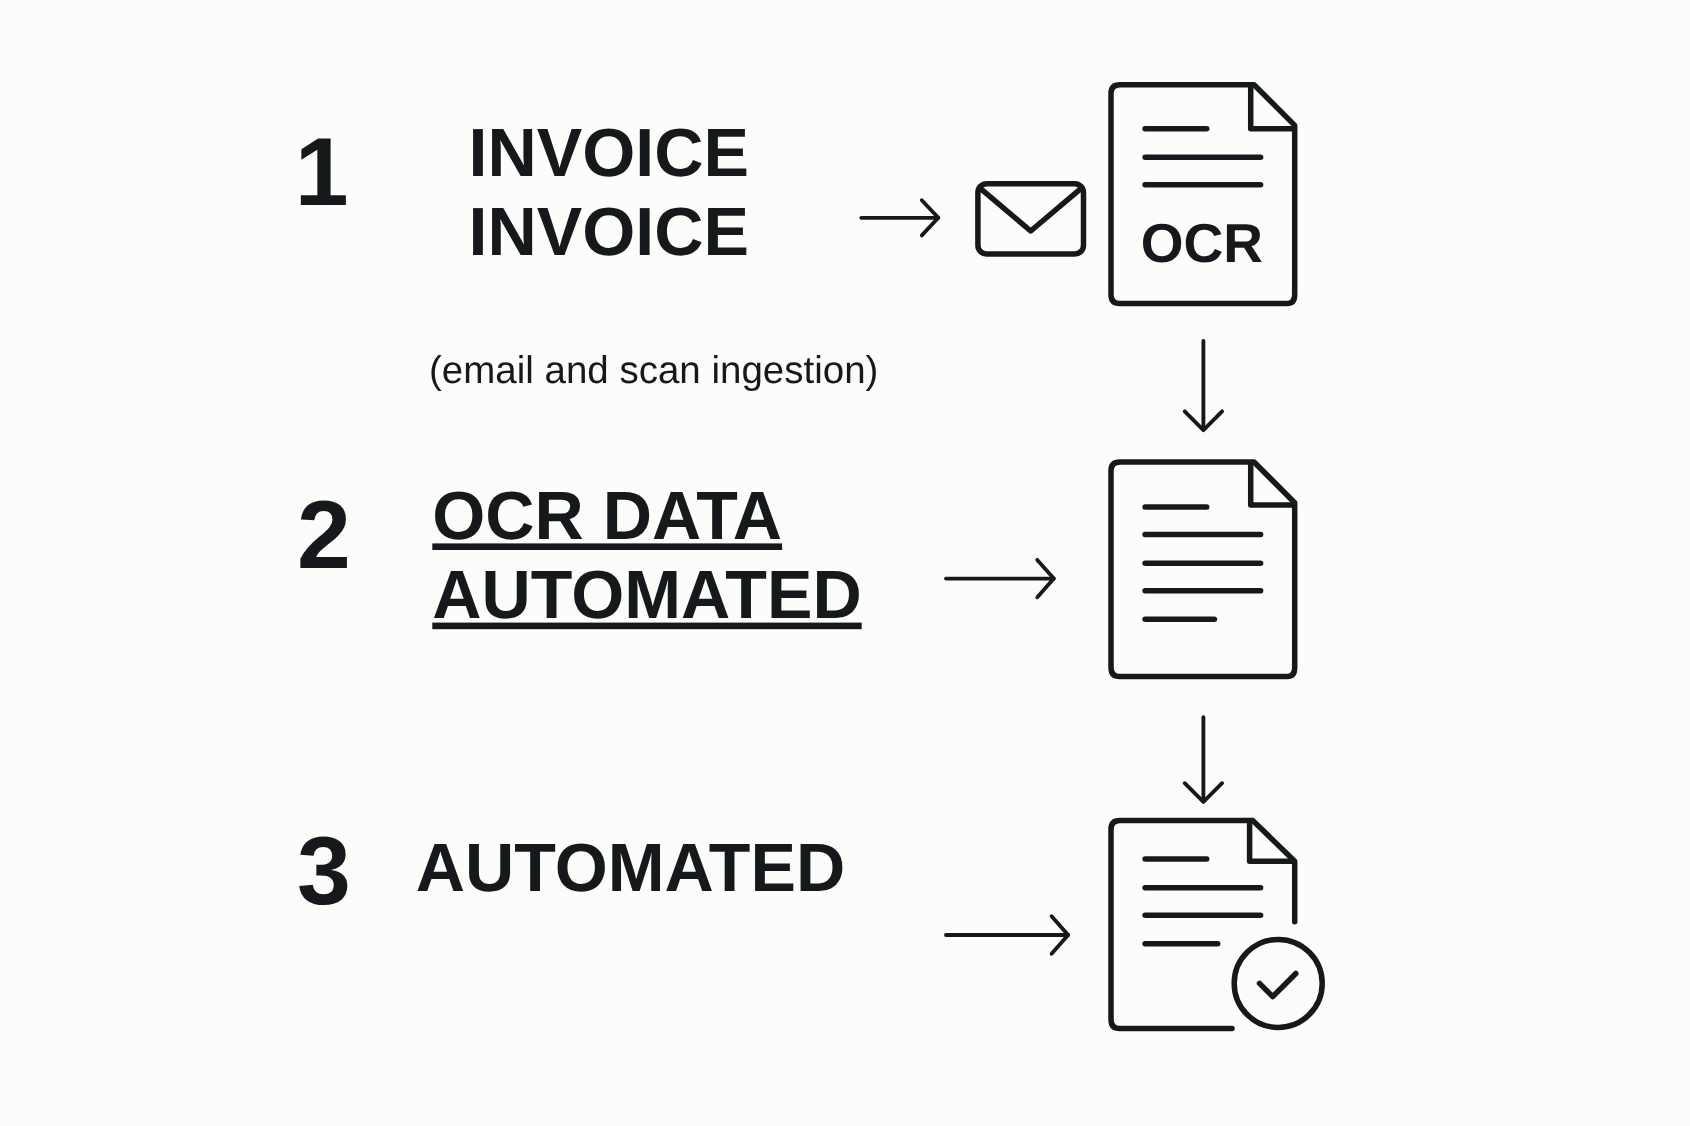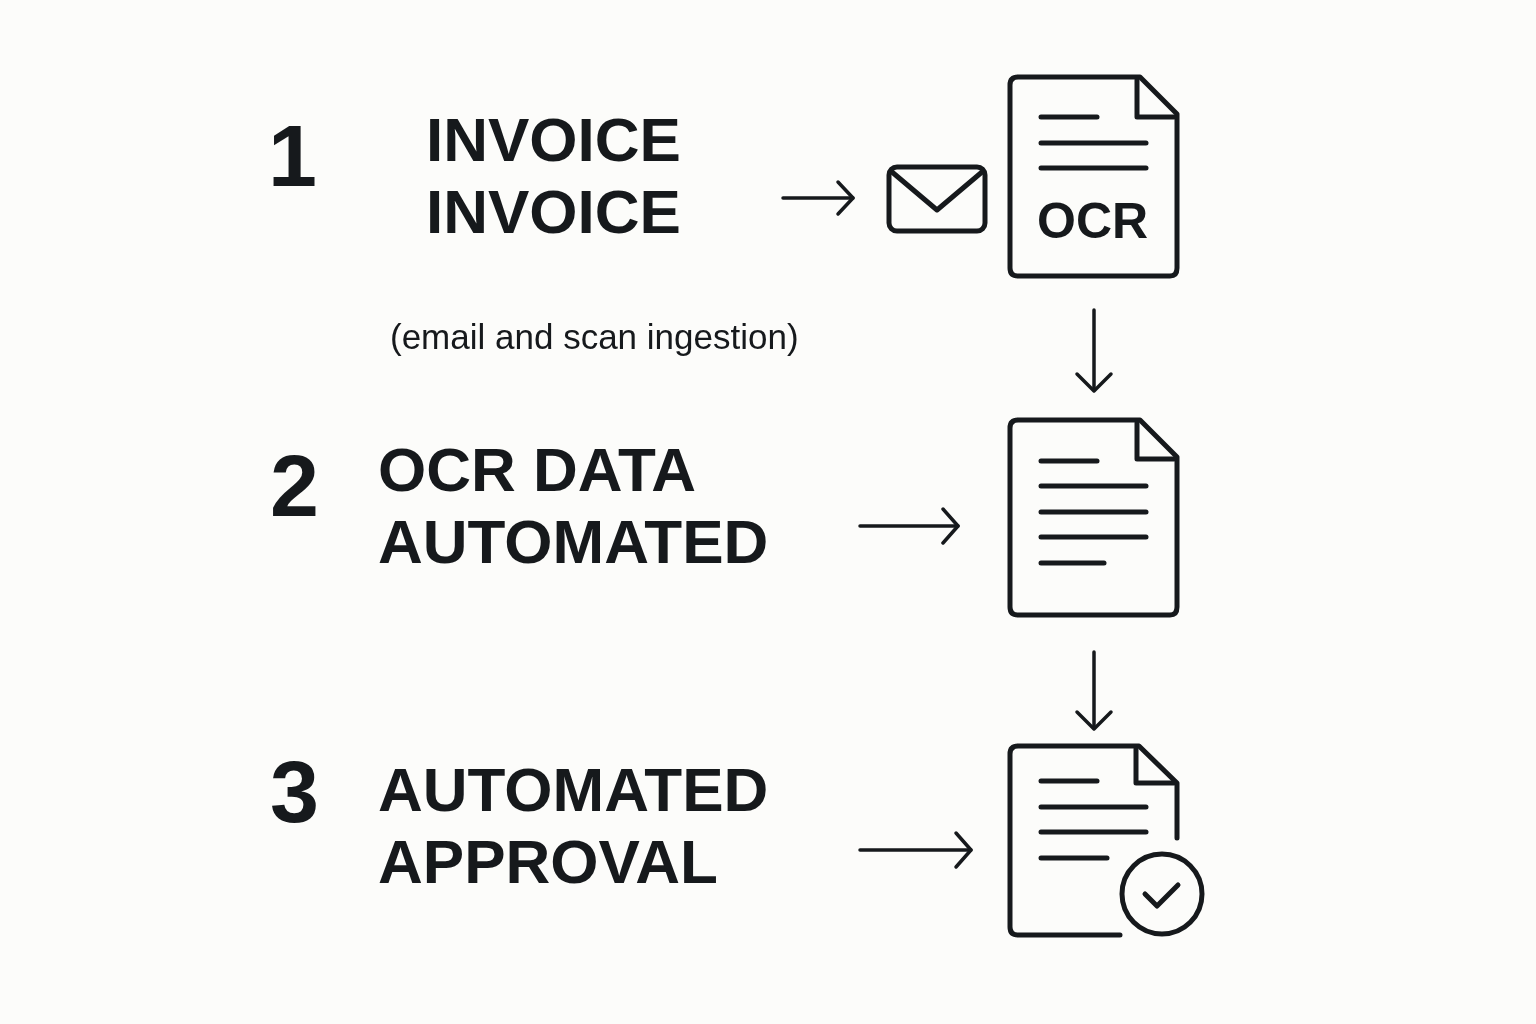--- a/index.html
+++ b/index.html
@@ -38,29 +38,28 @@
 <body>
 
 <div class="abs num" style="left:268px; top:112px;">1</div>
 <div class="abs title" style="left:390px; top:104px;margin-left:36px;">
   <span>INVOICE</span>
   <span>INVOICE</span>
 </div>
 <div class="abs sub" style="left:390px; top:280px;margin-top:39px;">(email and scan ingestion)</div>
 
 <div class="abs num" style="left:270px; top:442px;">2</div>
-<div class="abs title" style="left:378px; top:434px;">
+<div class="abs title" style="left:393px; top:434px;text-decoration:underline;">
   <span>OCR DATA</span>
   <span>AUTOMATED</span>
 </div>
 
 <div class="abs num" style="left:270px; top:748px;">3</div>
 <div class="abs title" style="left:378px; top:722px;margin-top:32px;">
   <span>AUTOMATED</span>
-  <span>APPROVAL</span>
 </div>
 
 <svg width="1536" height="1024">
 
   <g class="stroke" stroke-width="3.5">
     <line x1="783" y1="198" x2="853" y2="198"></line>
     <polyline points="838,182 853,198 838,214"></polyline>
   </g>
 
   <g class="stroke" stroke-width="5">

